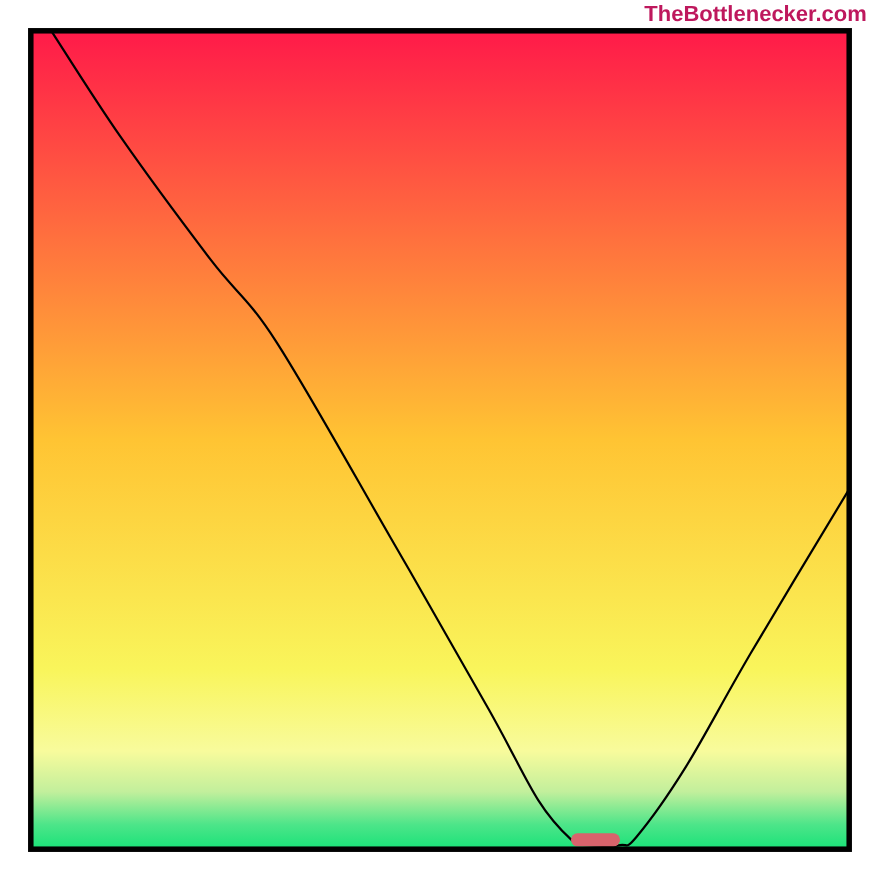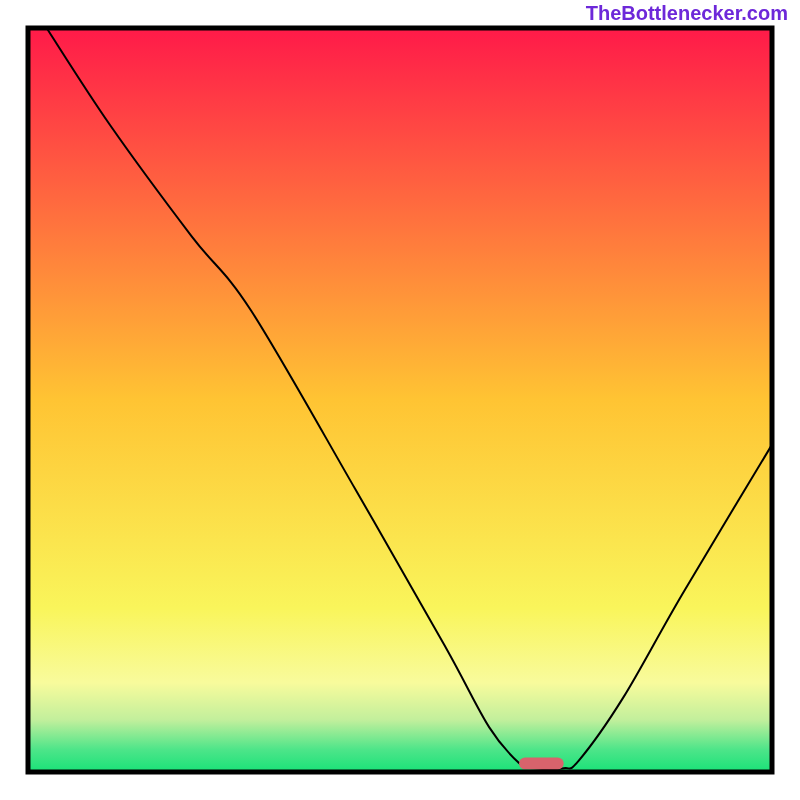--- a/index.html
+++ b/index.html
@@ -12,21 +12,21 @@
     position: relative;
     width: 800px;
     height: 800px;
   }
   .watermark {
     position: absolute;
     top: 2px;
     right: 12px;
     font-size: 20px;
     font-weight: bold;
-    color: #6d28d9;
+    color: #be185d;
     z-index: 10;
   }
   svg {
     display: block;
   }
 </style>
 </head>
 <body>
 
 <div class="container">

